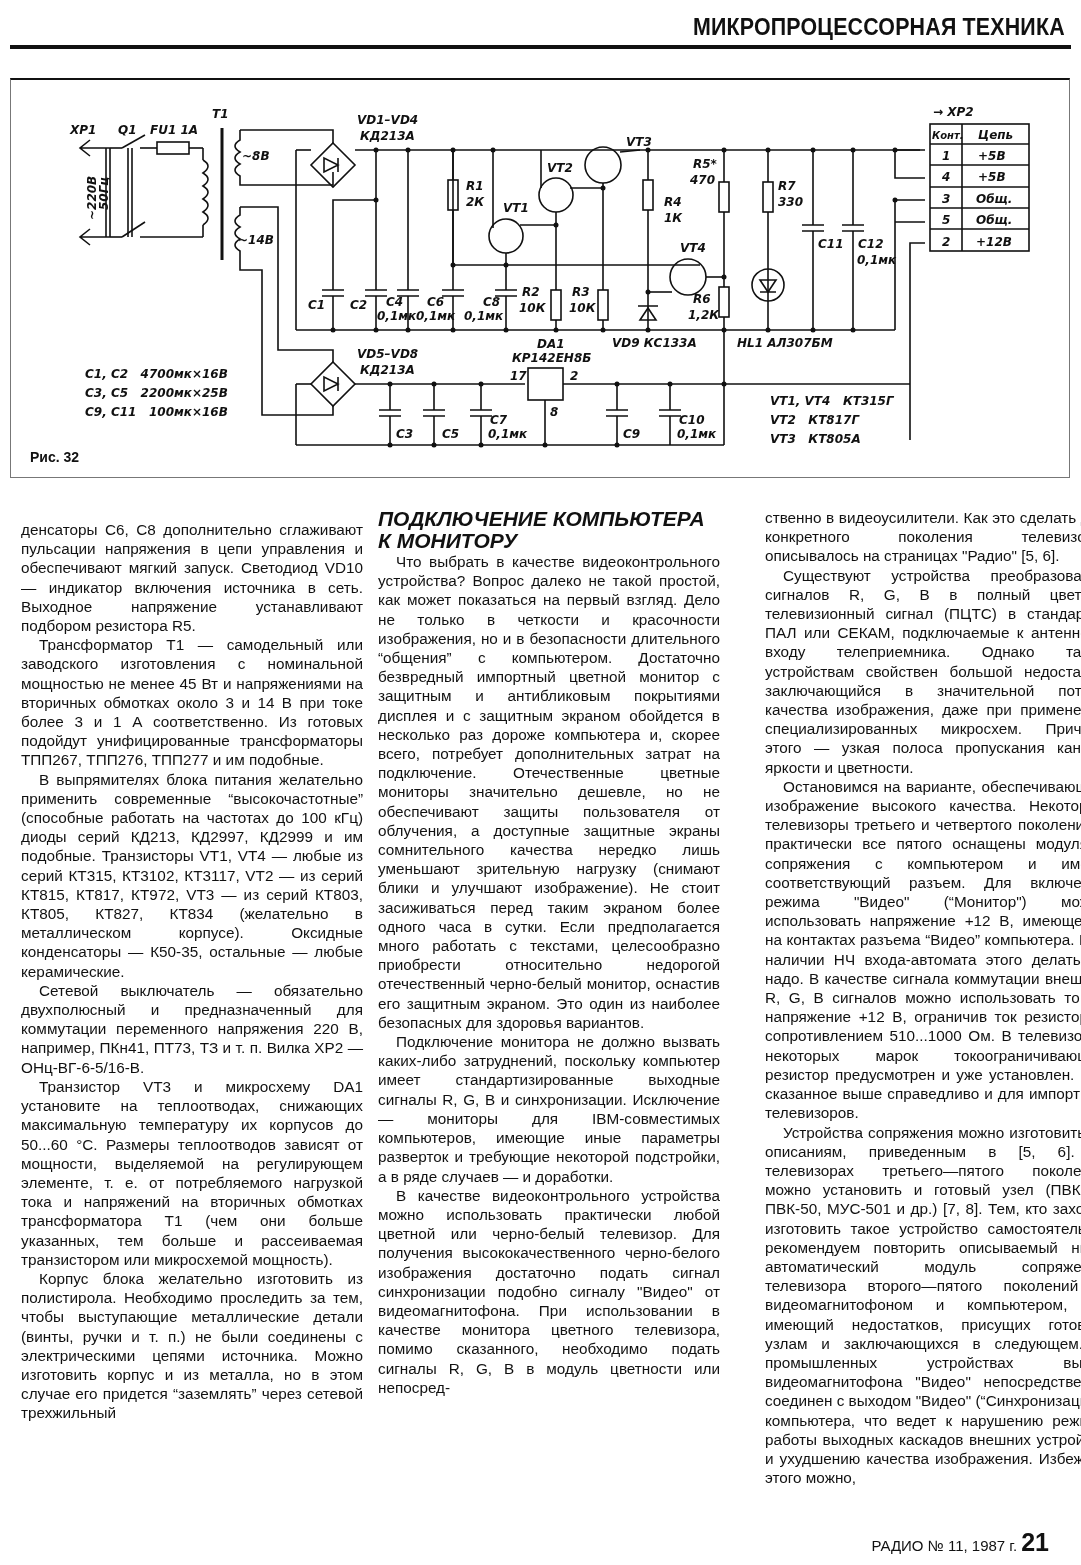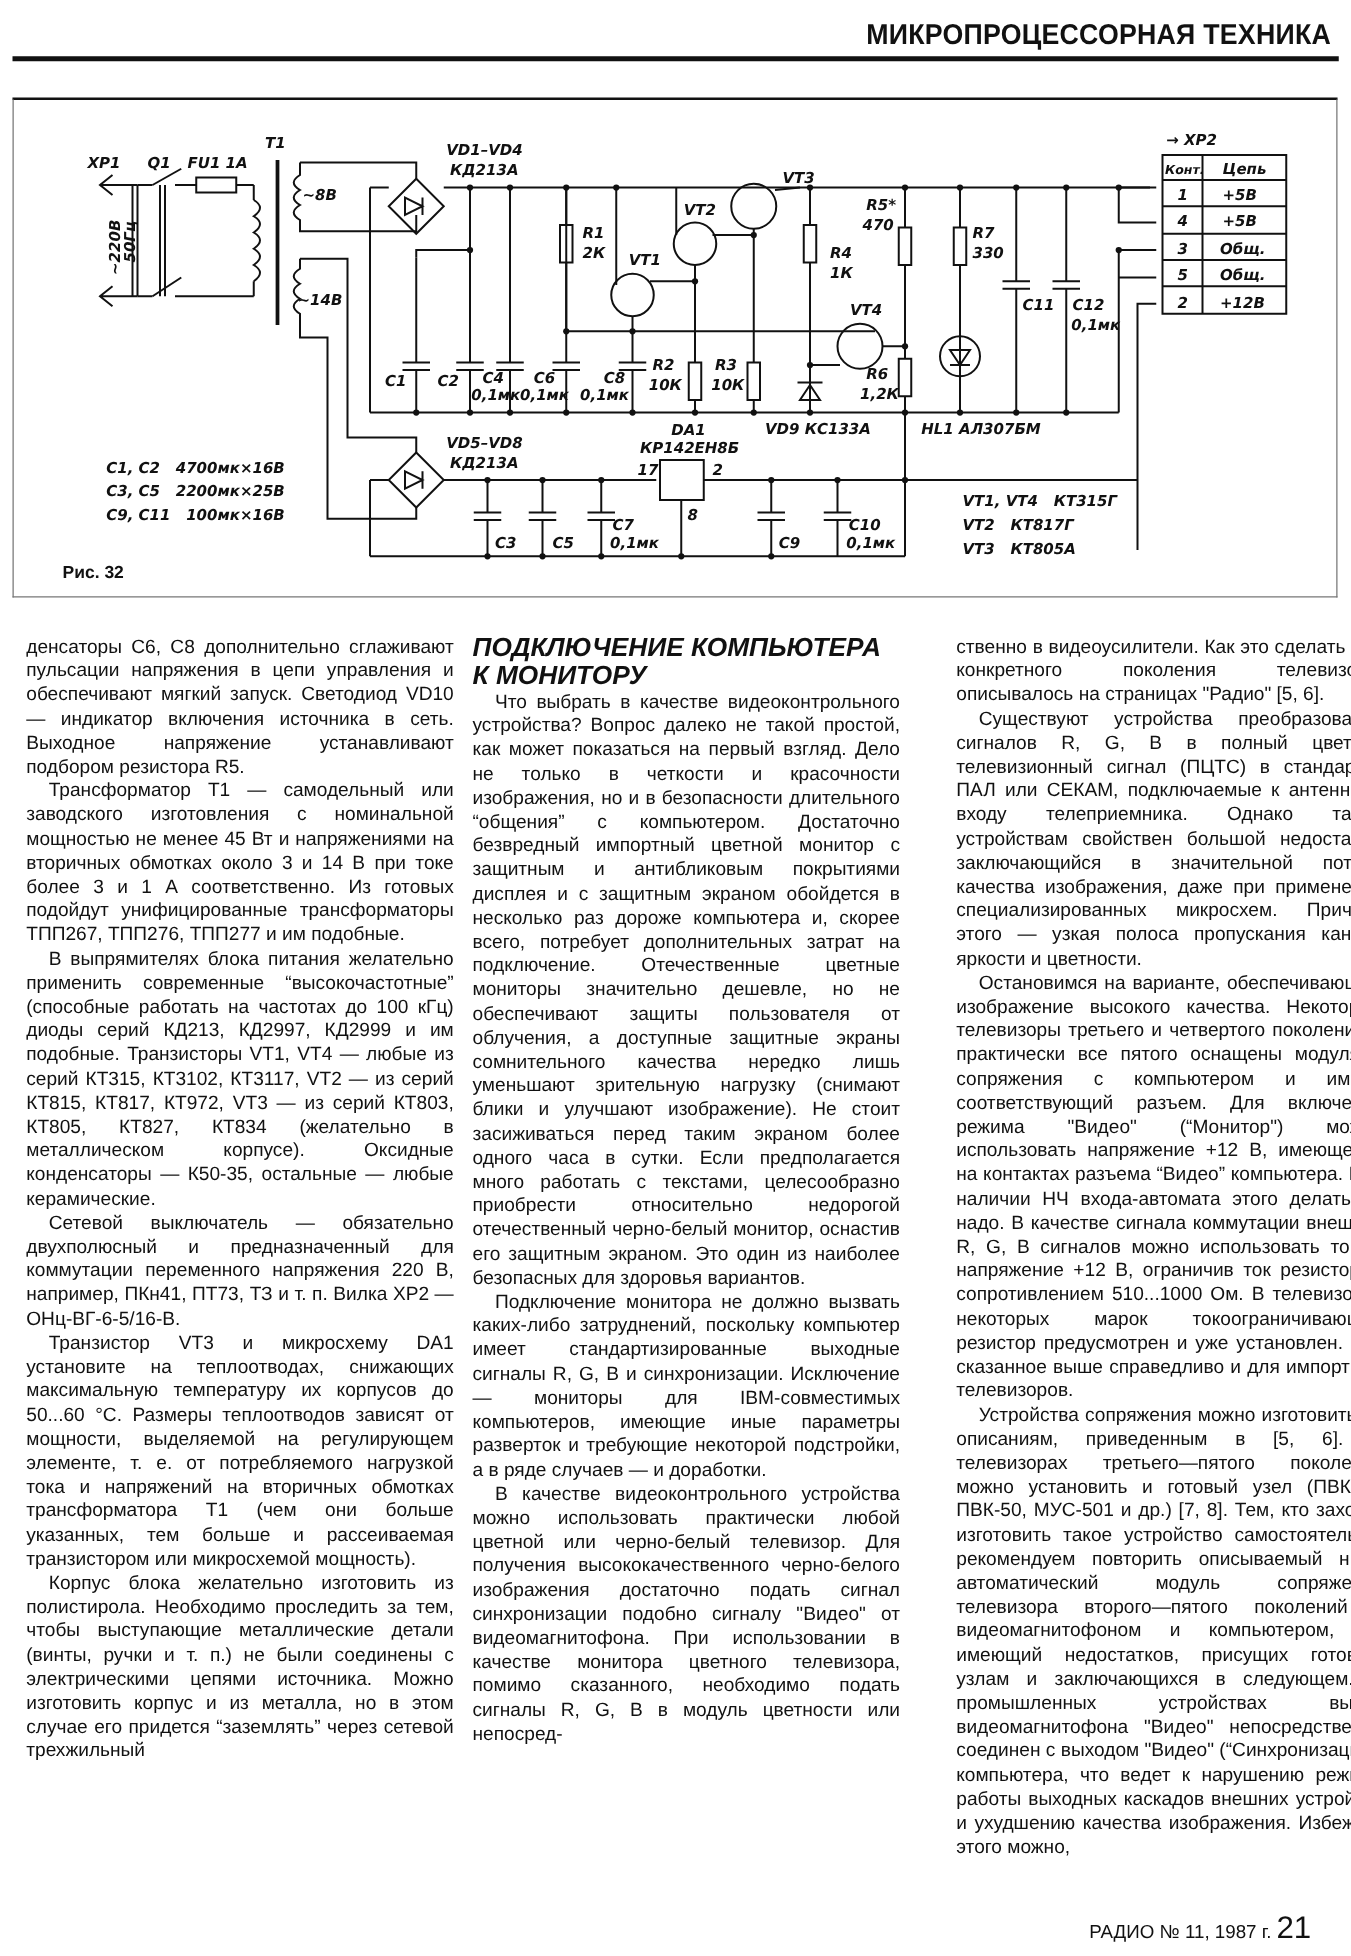--- a/index.html
+++ b/index.html
@@ -4,34 +4,34 @@
 <style>
   html, body { margin:0; padding:0; background:#fff; }
   body { width:1081px; height:1565px; position:relative; overflow:hidden; color:#111;
          font-family:"Liberation Sans", sans-serif; }
   .header-title { position:absolute; right:16px; top:14px; font-size:23px; font-weight:bold;
          letter-spacing:0.2px; font-family:"Liberation Sans", sans-serif; transform:scaleX(0.93); transform-origin:right; }
   .header-rule { position:absolute; left:10px; right:10px; top:45px; height:4px; background:#111; }
   .figure-frame { position:absolute; left:10px; top:78px; width:1060px; height:400px;
          border-top:2px solid #111; border-left:1.5px solid #777; border-right:1.5px solid #777;
          border-bottom:1.5px solid #777; box-sizing:border-box; }
-  .fig-label { position:absolute; left:30px; top:449px; font-size:14px; font-weight:bold;margin-left:20px; }
+  .fig-label { position:absolute; left:30px; top:449px; font-size:14px; font-weight:bold; }
   svg.schem { position:absolute; left:0; top:0; }
   svg.schem text { font-family:"DejaVu Sans", sans-serif; font-style:italic; font-weight:bold; font-size:12px; fill:#111; }
   svg.schem .w { stroke:#111; stroke-width:1.6; fill:none; }
   svg.schem .dot { fill:#111; }
   .col { position:absolute; top:508px; width:342px; font-size:15.3px; line-height:19.2px;
          text-align:justify; font-family:"Liberation Sans", sans-serif; }
   .col p { margin:0; text-indent:18px; }
   .col p.noindent { text-indent:0; }
-  .col1 { left:21px; } .col2 { left:378px; } .col3 { left:733px;margin-left:32px; }
+  .col1 { left:21px;margin-top:12px; } .col2 { left:378px; } .col3 { left:733px;margin-left:32px; }
   .section-heading { font-size:21px; font-weight:bold; font-style:italic; line-height:22px;
          margin:26px 0 20px 0; text-indent:0 !important; text-align:left; }
   .footer { position:absolute; right:32px; top:1528px; font-size:15px; }
-  .footer .pg { font-size:25px; font-weight:normal; margin-left:4px; }
+  .footer .pg { font-size:25px; font-weight:bold; margin-left:4px; }
 </style>
 </head>
 <body>
 
 <div class="header-title">МИКРОПРОЦЕССОРНАЯ ТЕХНИКА</div>
 <div class="header-rule"></div>
 
 <div class="figure-frame"></div>
 
 <svg class="schem" width="1081" height="480">

